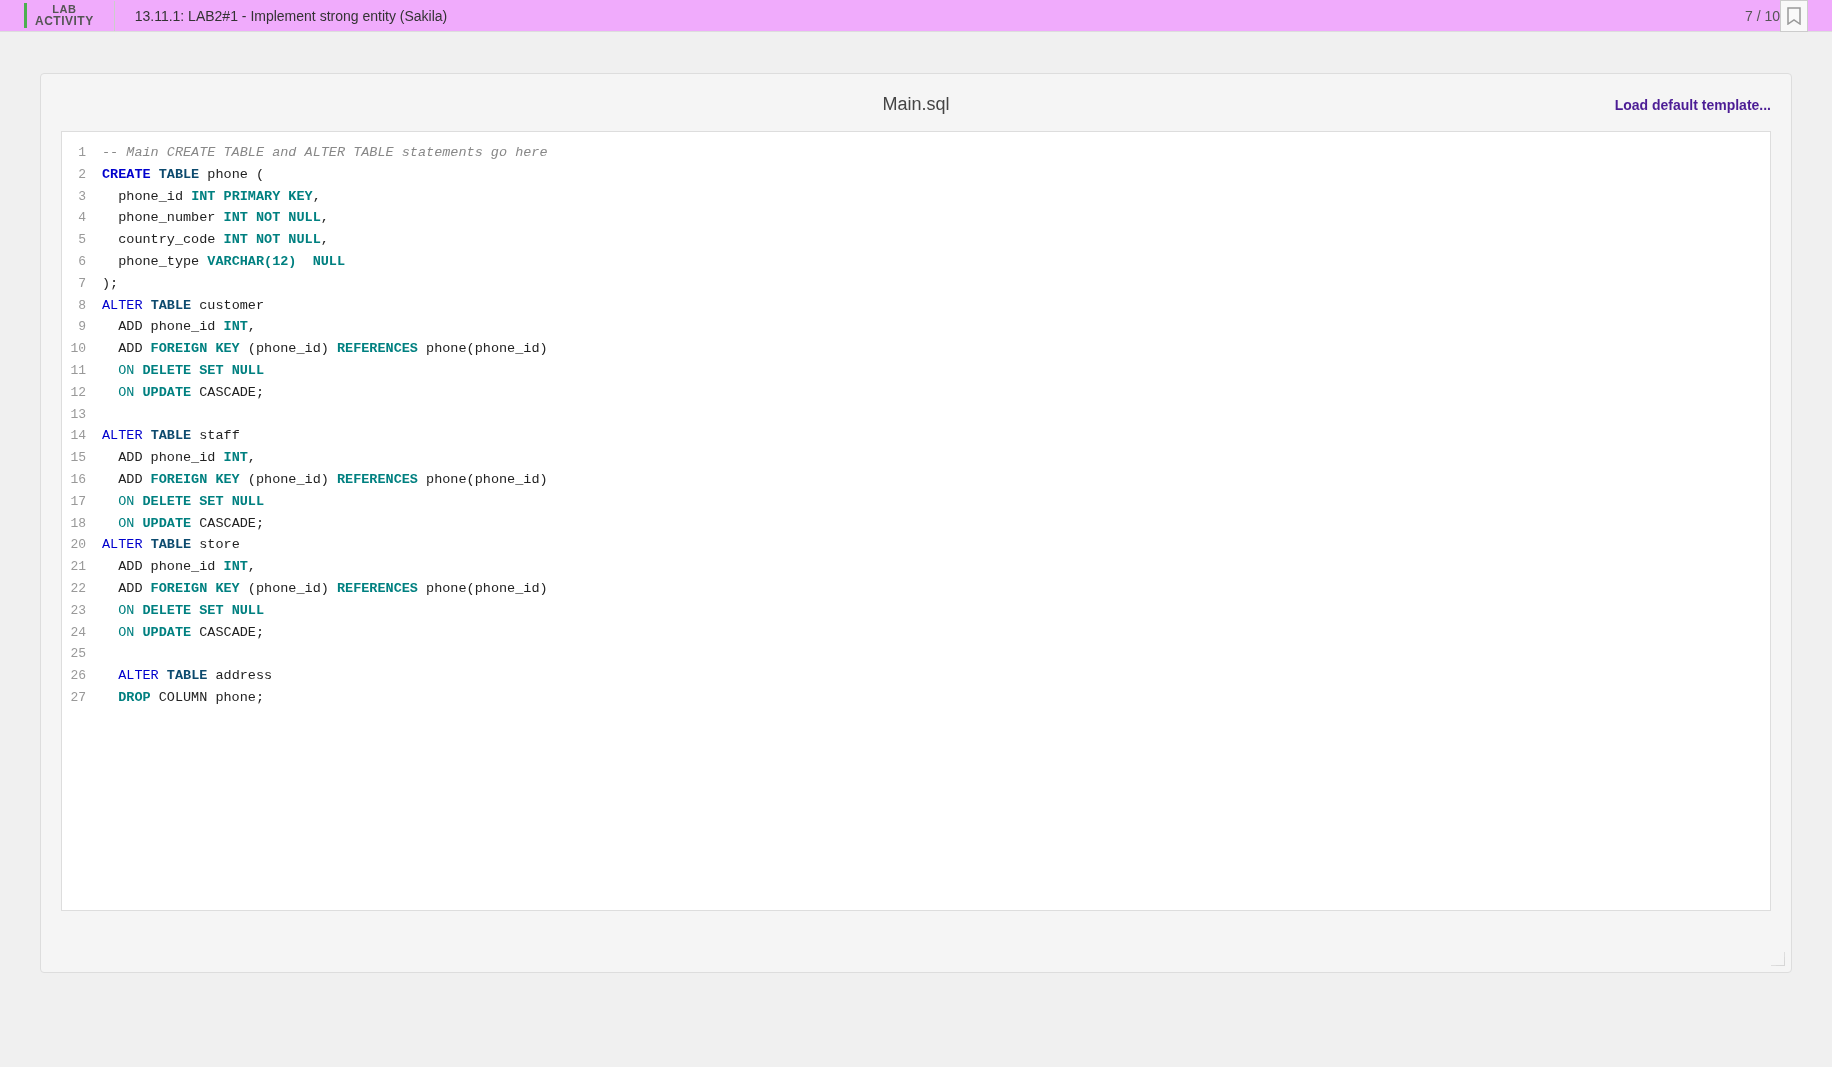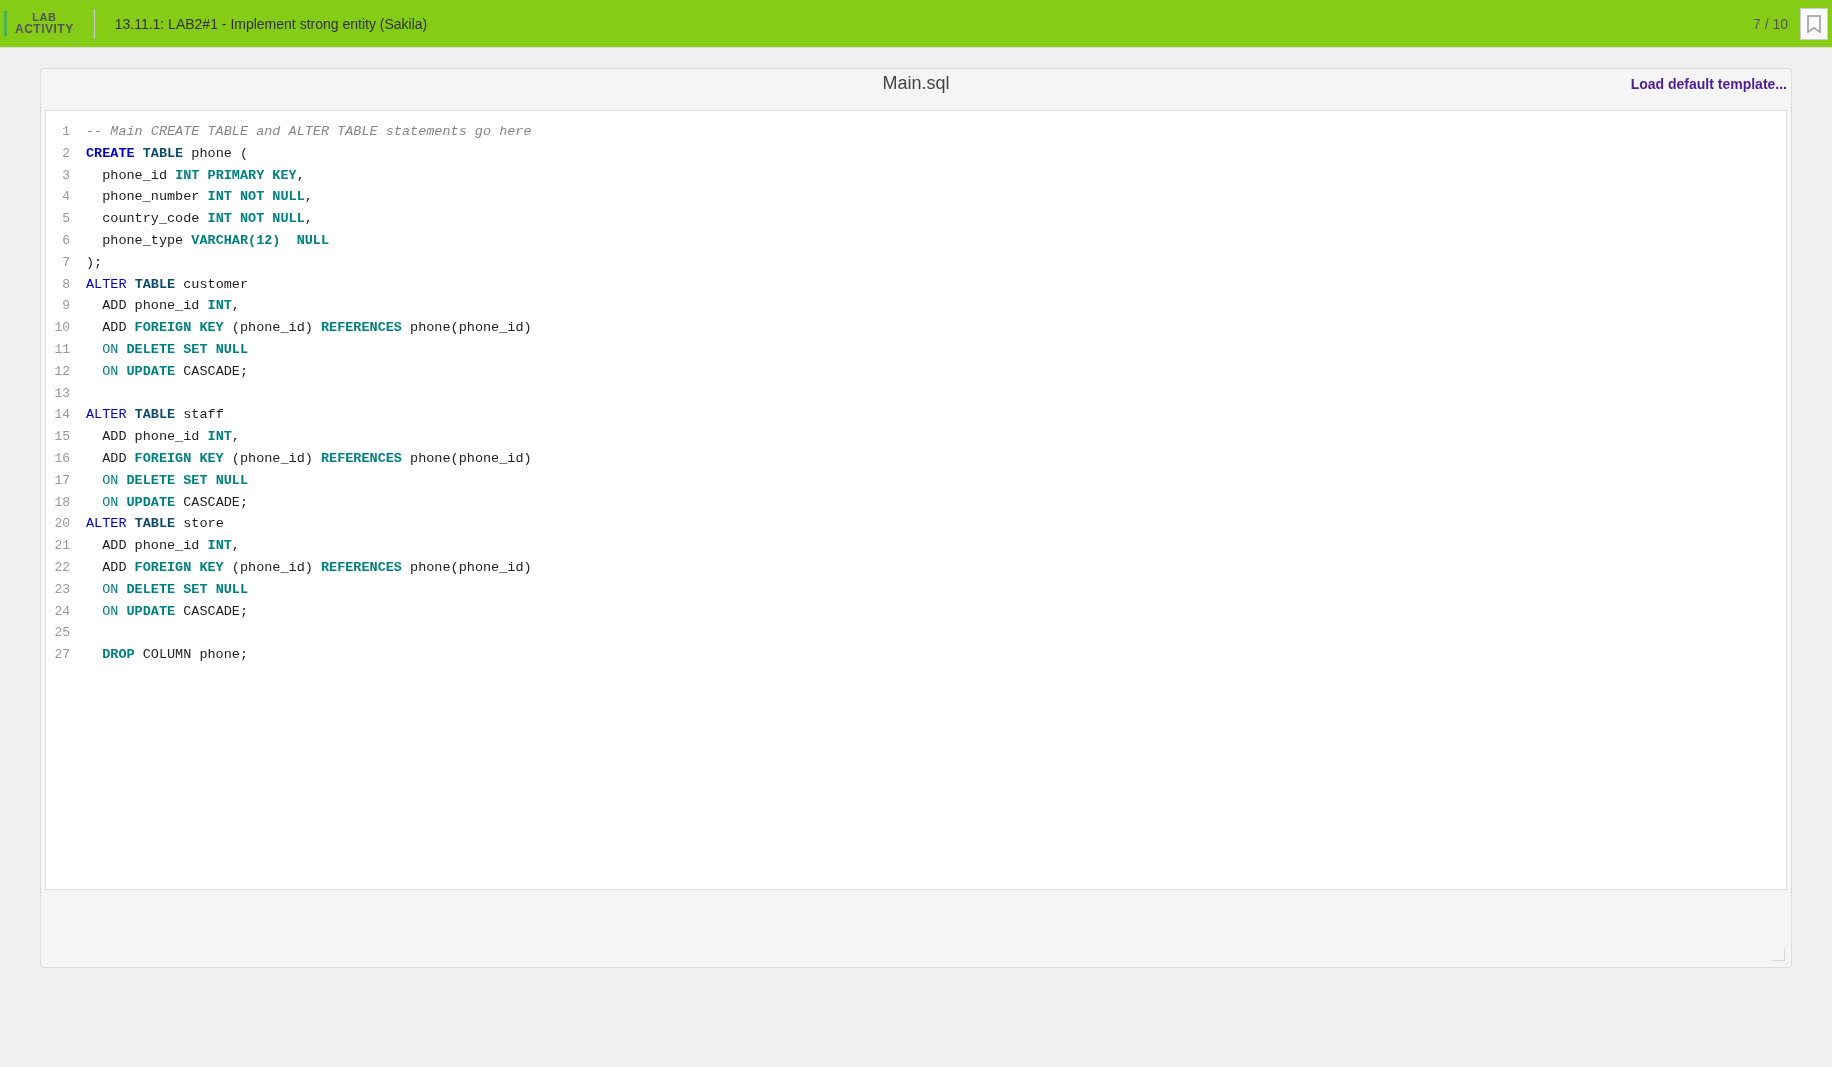--- a/index.html
+++ b/index.html
@@ -6,24 +6,24 @@
     body {
       font-family: Arial, sans-serif;
       background: #f0f0f0;
       min-height: 1067px;
     }
 
     
     .top-bar {
       display: flex;
       align-items: center;
-      background: #84cc16;
+      background: #f0abfc;
       border-bottom: 1px solid #ddd;
-      height: 48px;
-      padding: 0 4px;
+      height: 32px;
+      padding: 0 24px;
     }
     .lab-activity-badge {
       display: flex;
       flex-direction: column;
       align-items: center;
       border-left: 3px solid #4CAF50;
       padding-left: 8px;
       margin-right: 20px;
       line-height: 1.1;
     }
@@ -46,21 +46,21 @@
       margin-right: 20px;
     }
     .top-bar-title {
       font-size: 14px;
       color: #333;
       flex: 1;
     }
     .top-bar-pagination {
       font-size: 14px;
       color: #555;
-      margin-right: 12px;
+      margin-right: 0;
     }
     .bookmark-icon {
       width: 28px;
       height: 32px;
       display: flex;
       align-items: center;
       justify-content: center;
       border: 1px solid #ccc;
       background: #f9f9f9;
     }
@@ -68,23 +68,24 @@
     
     .main-content {
       padding: 20px 40px;
     }
 
     
     .file-panel {
       background: #f5f5f5;
       border: 1px solid #ddd;
       border-radius: 4px;
-      padding: 4px;
+      padding: 20px;
       min-height: 900px;
       position: relative;
+      margin-top: 21px;
     }
 
     .file-panel-header {
       display: flex;
       align-items: center;
       justify-content: center;
       position: relative;
       margin-bottom: 16px;
     }
 
@@ -297,20 +298,24 @@
       <div class="code-line">
         <span class="line-number">24</span>
         <span class="line-content"><span class="kw-on">  ON</span> <span class="kw-teal">UPDATE</span><span class="plain"> CASCADE;</span></span>
       </div>
 
       <div class="code-line">
         <span class="line-number">25</span>
         <span class="line-content">&nbsp;</span>
       </div>
 
+      <div class="code-line">
+        <span class="line-number">26</span>
+        <span class="line-content"><span class="plain">  </span><span class="kw-blue">ALTER</span> <span class="kw-table">TABLE</span> <span class="plain">address</span></span>
+      </div>
 
       <div class="code-line">
         <span class="line-number">27</span>
         <span class="line-content"><span class="plain">  </span><span class="kw-teal">DROP</span><span class="plain"> COLUMN phone;</span></span>
       </div>
 
     </div>
 
     <div class="resize-handle">
       <svg width="14" height="14" viewBox="0 0 14 14">

